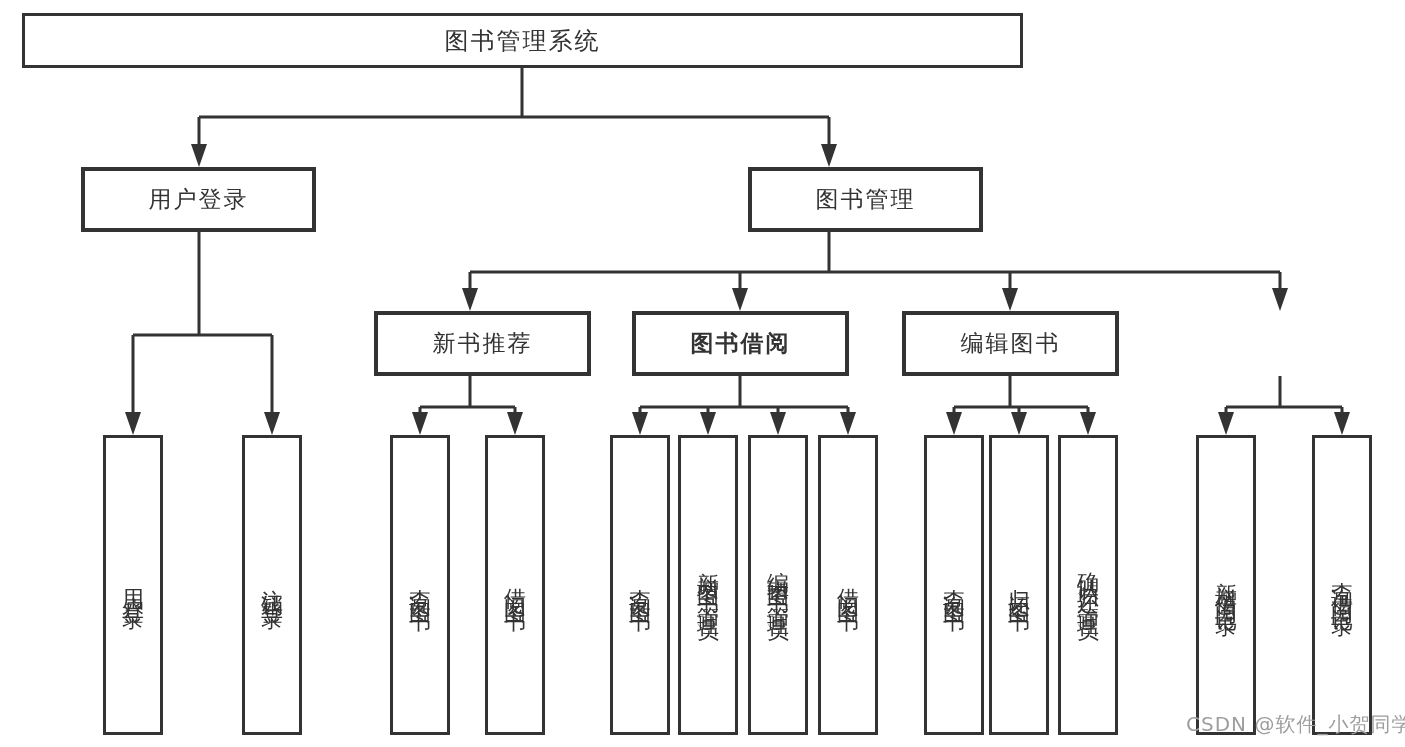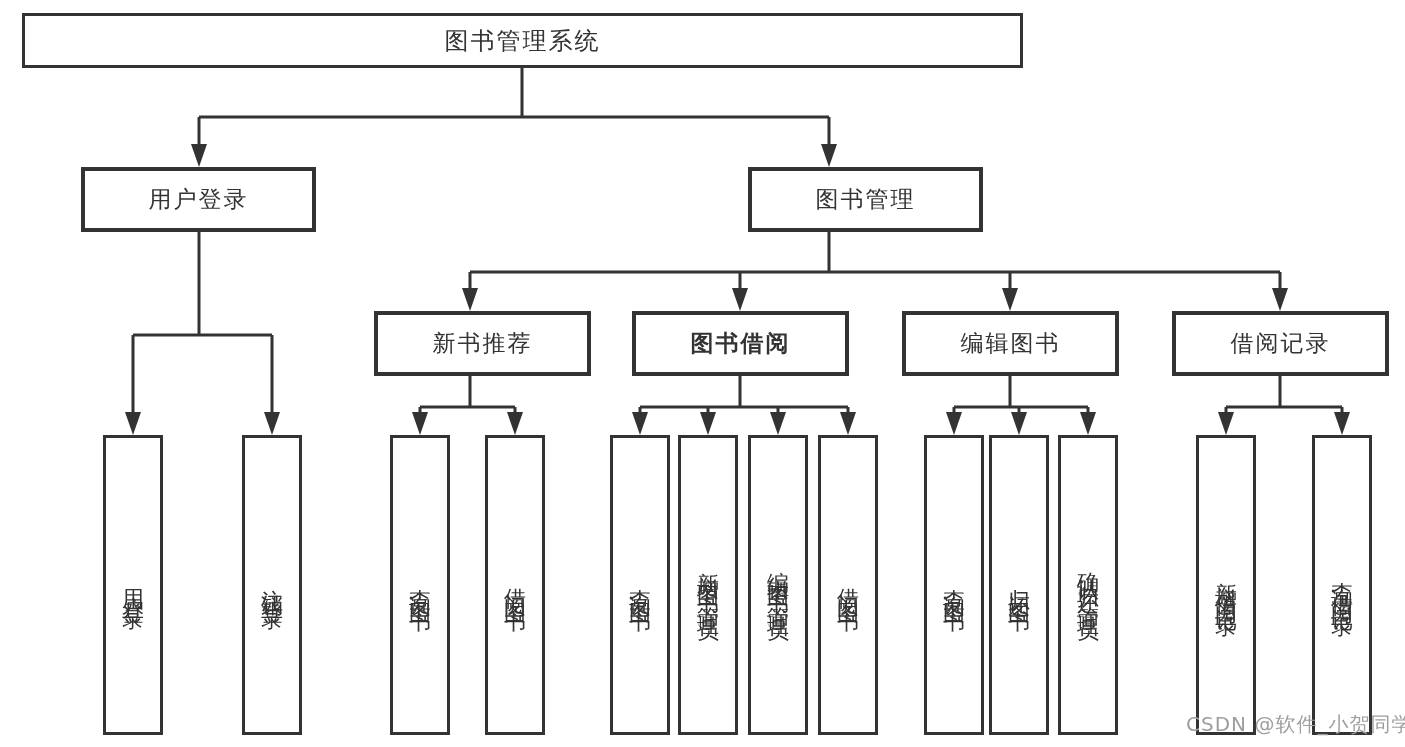--- a/index.html
+++ b/index.html
@@ -71,21 +71,20 @@
   </svg>
 
   <div class="box h root">图书管理系统</div>
 
   <div class="box h lv1" style="left:81px;">用户登录</div>
   <div class="box h lv1" style="left:748px;">图书管理</div>
 
   <div class="box h lv2" style="left:374px;">新书推荐</div>
   <div class="box h lv2" style="left:632px;font-weight:bold;">图书借阅</div>
   <div class="box h lv2" style="left:902px;">编辑图书</div>
-  <div class="box h lv2" style="left:1172px;">借阅记录</div>
 
   <div class="box leaf" style="left:103px;">用户登录</div>
   <div class="box leaf" style="left:242px;">注销登录</div>
 
   <div class="box leaf" style="left:390px;">查询图书</div>
   <div class="box leaf" style="left:485px;">借阅图书</div>
 
   <div class="box leaf" style="left:610px;">查询图书</div>
   <div class="box leaf" style="left:678px;">新增图书（管理员）</div>
   <div class="box leaf" style="left:748px;">编辑图书（管理员）</div>

